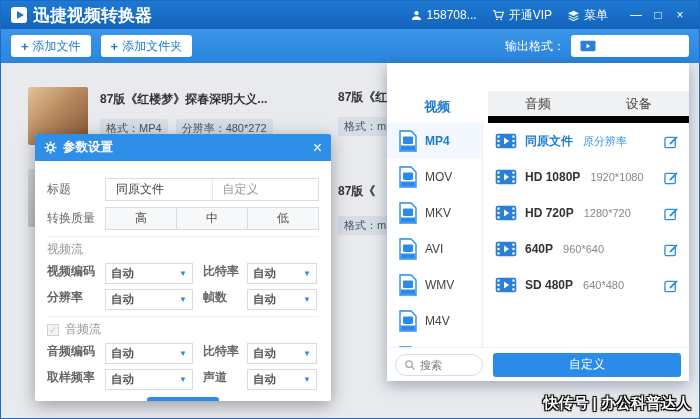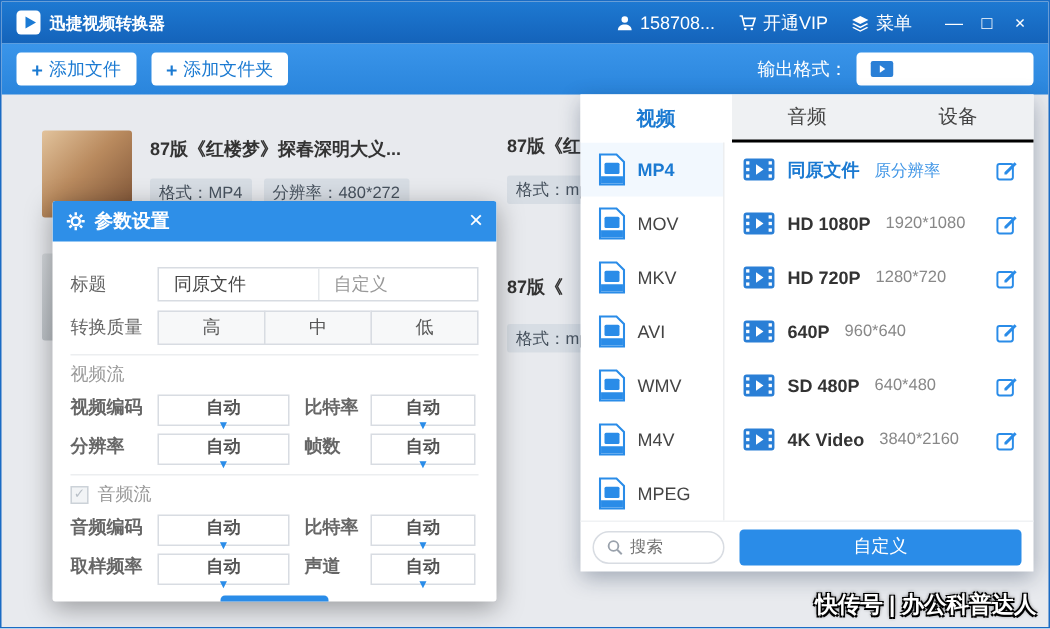--- a/index.html
+++ b/index.html
@@ -4,21 +4,21 @@
 <style>
   *{box-sizing:border-box;margin:0;padding:0;}
   html,body{width:700px;height:419px;overflow:hidden;}
   body{font-family:"Liberation Sans","DejaVu Sans",sans-serif;}
   .window{position:relative;width:700px;height:419px;border:1px solid #1a6bc4;background:#e8eaee;overflow:hidden;}
 
   
   .titlebar{height:28px;background:linear-gradient(#1e79d2,#1463ba);display:flex;align-items:center;padding:0 10px;color:#fff;}
   .appicon{width:16px;height:16px;background:#fff;border-radius:3px;display:flex;align-items:center;justify-content:center;flex:none;}
   .tri{width:0;height:0;border-left:7px solid #1a7ad4;border-top:4.5px solid transparent;border-bottom:4.5px solid transparent;margin-left:2px;}
-  .apptitle{font-size:11px;font-weight:bold;margin-left:6px;}
+  .apptitle{font-size:17px;font-weight:bold;margin-left:6px;}
   .tb-right{margin-left:auto;display:flex;align-items:center;gap:15px;font-size:12px;}
   .tb-item{display:flex;align-items:center;gap:4px;cursor:pointer;}
   .winbtns{display:flex;gap:4px;margin-left:4px;}
   .winbtn{width:18px;text-align:center;font-size:12px;cursor:pointer;}
 
   
   .toolbar{height:34px;background:linear-gradient(#3a95ea,#2a85dc);display:flex;align-items:center;padding:0 10px;gap:10px;}
   .tbtn{height:22px;background:#fff;border:none;border-radius:3px;color:#1b7ad2;font-size:12px;padding:0 10px;display:flex;align-items:center;gap:4px;cursor:pointer;font-family:inherit;}
   .plus{font-weight:bold;font-size:13px;}
   .out-fmt{margin-left:auto;display:flex;align-items:center;gap:6px;}
@@ -36,22 +36,22 @@
   .ctitle{font-size:12px;font-weight:bold;color:#333;white-space:nowrap;}
   .chips{margin-top:11px;display:flex;gap:8px;}
   .chip{background:#d7dde4;color:#47525e;font-size:11px;padding:2px 6px;border-radius:2px;white-space:nowrap;}
   .card2{position:absolute;left:337px;top:26px;width:200px;}
   .card4{position:absolute;left:337px;top:120px;width:200px;}
   .card4 .chips{margin-top:16px;}
   .card3thumb{position:absolute;left:27px;top:106px;}
 
   
   .panel{position:absolute;left:386px;top:0;width:302px;height:318px;background:#fff;box-shadow:0 4px 14px rgba(20,40,70,.35);z-index:20;display:flex;flex-direction:column;}
-  .tabs{display:flex;height:32px;flex:none;}
-  .tab{flex:1;display:flex;align-items:center;justify-content:center;font-size:13px;background:#eff1f3;color:#444;border-bottom:2px solid #000000;cursor:pointer;}
+  .tabs{display:flex;height:32px;flex:none;margin-top:28px;}
+  .tab{flex:1;display:flex;align-items:center;justify-content:center;font-size:13px;background:#eff1f3;color:#444;border-bottom:7px solid #000000;cursor:pointer;}
   .tab.active{background:#fff;color:#1b7ad2;border-bottom:none;font-weight:bold;}
   .panel-body{flex:1;display:flex;min-height:0;}
   .fmt-col{width:96px;border-right:1px solid #eceef0;overflow:hidden;}
   .fmt-row{height:36px;display:flex;align-items:center;padding-left:12px;gap:8px;font-size:12px;color:#444;cursor:pointer;}
   .fmt-row.active{color:#1b7ad2;font-weight:bold;background:#f2f8fe;}
   .fmt-ic{flex:none;display:block;}
   .out-col{flex:1;overflow:hidden;}
   .out-row{height:36px;display:flex;align-items:center;padding:0 10px 0 12px;font-size:12px;cursor:pointer;}
   .out-ic{flex:none;display:block;}
   .out-name{margin-left:8px;font-weight:bold;color:#333;white-space:nowrap;}
@@ -77,21 +77,21 @@
   .tseg{flex:1;display:flex;align-items:center;padding-left:10px;font-size:12px;color:#444;cursor:pointer;}
   .tseg.custom{border-left:1px solid #e6e9ec;color:#999;}
   .quality-ctl{flex:1;display:flex;}
   .qbtn{flex:1;height:23px;border:1px solid #d8dce2;margin-left:-1px;display:flex;align-items:center;justify-content:center;font-size:12px;color:#555;background:#f7f8f9;cursor:pointer;}
   .qbtn:first-child{margin-left:0;}
   .sec{border-top:1px solid #eceef0;margin-top:6px;padding-top:4px;font-size:12px;color:#999;display:flex;align-items:center;gap:6px;}
   .checkbox{width:12px;height:12px;border:1px solid #ccd2d8;background:#f2f4f6;display:flex;align-items:center;justify-content:center;font-size:9px;color:#b9c0c8;cursor:pointer;flex:none;}
   .prow{display:flex;margin-top:5px;font-weight:bold;}
   .plabel{width:58px;font-size:12px;color:#666;flex:none;}
   .plabel.p2{width:44px;margin-left:10px;}
-  .pselect{width:88px;height:21px;border:1px solid #d8dce2;display:flex;align-items:center;padding:0 5px;cursor:pointer;background:#fff;flex-direction:column;}
+  .pselect{width:88px;height:21px;border:1px solid #d8dce2;display:flex;align-items:center;padding:0 5px;cursor:pointer;background:#fff;}
   .pselect.s2{width:70px;}
   .pval{font-size:11.5px;color:#555;flex:1;}
   .parrow{font-size:8px;color:#2a8ce8;}
   .modal-btns{display:flex;justify-content:center;gap:14px;margin-top:7px;}
   .btn-cancel{width:72px;height:25px;background:#fff;border:1px solid #ccd2d8;border-radius:3px;color:#555;font-size:12px;cursor:pointer;font-family:inherit;}
   .btn-ok{width:72px;height:25px;background:#2a8ce8;border:none;border-radius:3px;color:#fff;font-size:12px;cursor:pointer;font-family:inherit;}
 
   .watermark{position:absolute;right:8px;bottom:5px;z-index:60;color:#fff;font-size:15px;font-weight:bold;
     text-shadow:-1px -1px 0 #000,1px -1px 0 #000,-1px 1px 0 #000,1px 1px 0 #000,0 0 3px #000;}
 </style>
@@ -356,38 +356,20 @@
       <path d="M9 4.5l5 3.5-5 3.5z" fill="#fff"></path>
     </svg>
     <span class="out-name">SD 480P</span>
     <span class="out-res">640*480</span>
     <svg class="edit-ic" width="15" height="15" viewBox="0 0 16 16">
       <rect x="1" y="3.5" width="11" height="11" rx="1.5" fill="none" stroke="#2a8ce8" stroke-width="1.4"></rect>
       <path d="M6 9.5l7.2-7.2 1.5 1.5-7.2 7.2H6z" fill="#2a8ce8"></path>
     </svg>
   </div>
 
-  <div class="out-row">
-    <svg class="out-ic" width="22" height="16" viewBox="0 0 22 16">
-      <rect x="0.7" y="0.7" width="20.6" height="14.6" rx="2" fill="#2a7fd6"></rect>
-      <rect x="2.4" y="2.5" width="2.2" height="2.2" fill="#fff"></rect>
-                <rect x="2.4" y="6.9" width="2.2" height="2.2" fill="#fff"></rect>
-                <rect x="2.4" y="11.3" width="2.2" height="2.2" fill="#fff"></rect>
-      <rect x="17.4" y="2.5" width="2.2" height="2.2" fill="#fff"></rect>
-                <rect x="17.4" y="6.9" width="2.2" height="2.2" fill="#fff"></rect>
-                <rect x="17.4" y="11.3" width="2.2" height="2.2" fill="#fff"></rect>
-      <path d="M9 4.5l5 3.5-5 3.5z" fill="#fff"></path>
-    </svg>
-    <span class="out-name">4K Video</span>
-    <span class="out-res">3840*2160</span>
-    <svg class="edit-ic" width="15" height="15" viewBox="0 0 16 16">
-      <rect x="1" y="3.5" width="11" height="11" rx="1.5" fill="none" stroke="#2a8ce8" stroke-width="1.4"></rect>
-      <path d="M6 9.5l7.2-7.2 1.5 1.5-7.2 7.2H6z" fill="#2a8ce8"></path>
-    </svg>
-  </div>
 </div>
       </div>
       <div class="panel-bottom">
         <span class="searchbox">
           <svg width="12" height="12" viewBox="0 0 24 24" fill="none" stroke="#9aa2ac" stroke-width="2.5">
               <circle cx="10" cy="10" r="6.5"></circle>
               <line x1="15" y1="15" x2="21" y2="21"></line>
             </svg>
           <input placeholder="搜索" style="">
         </span>

